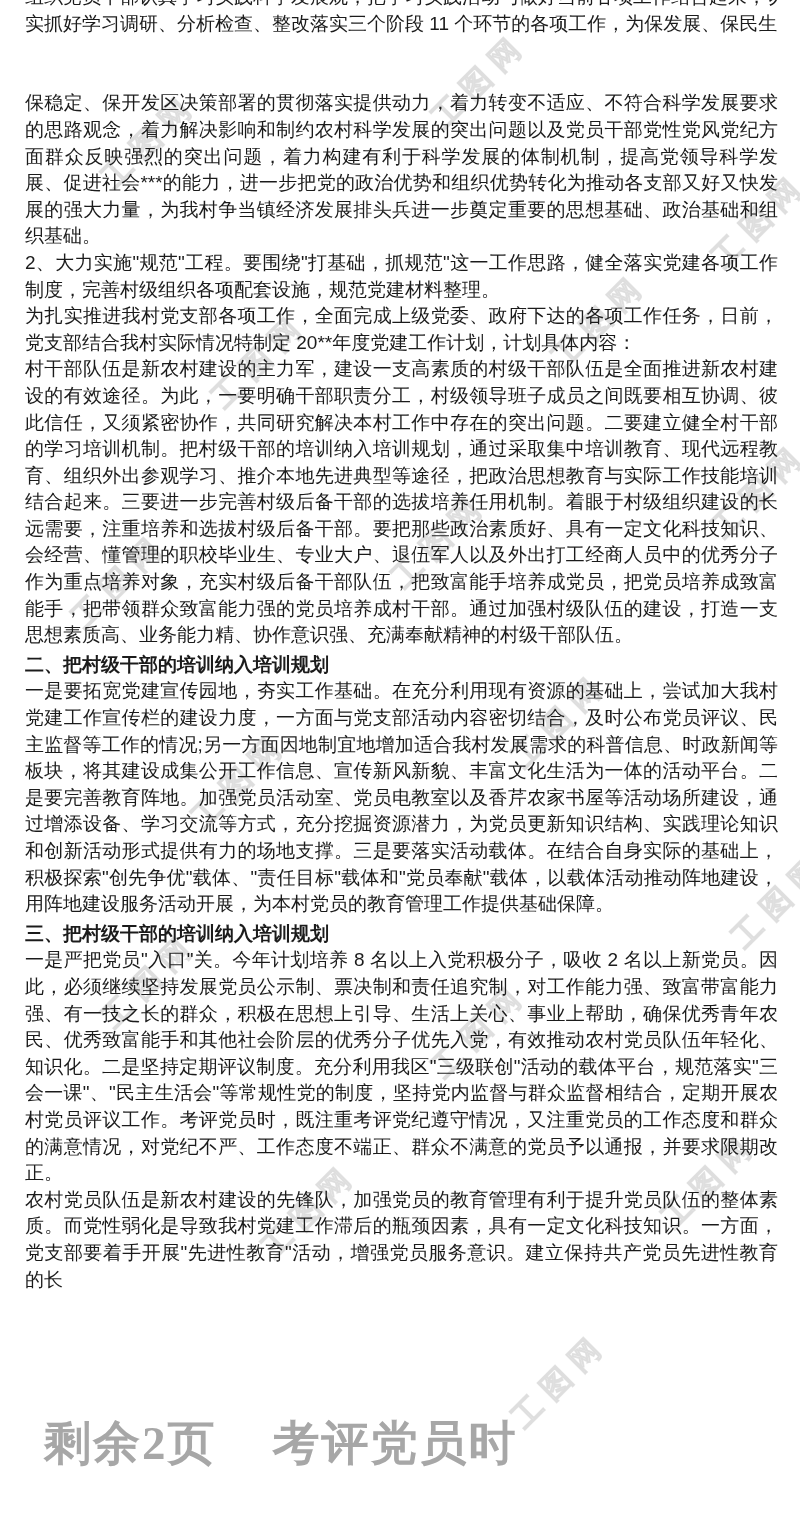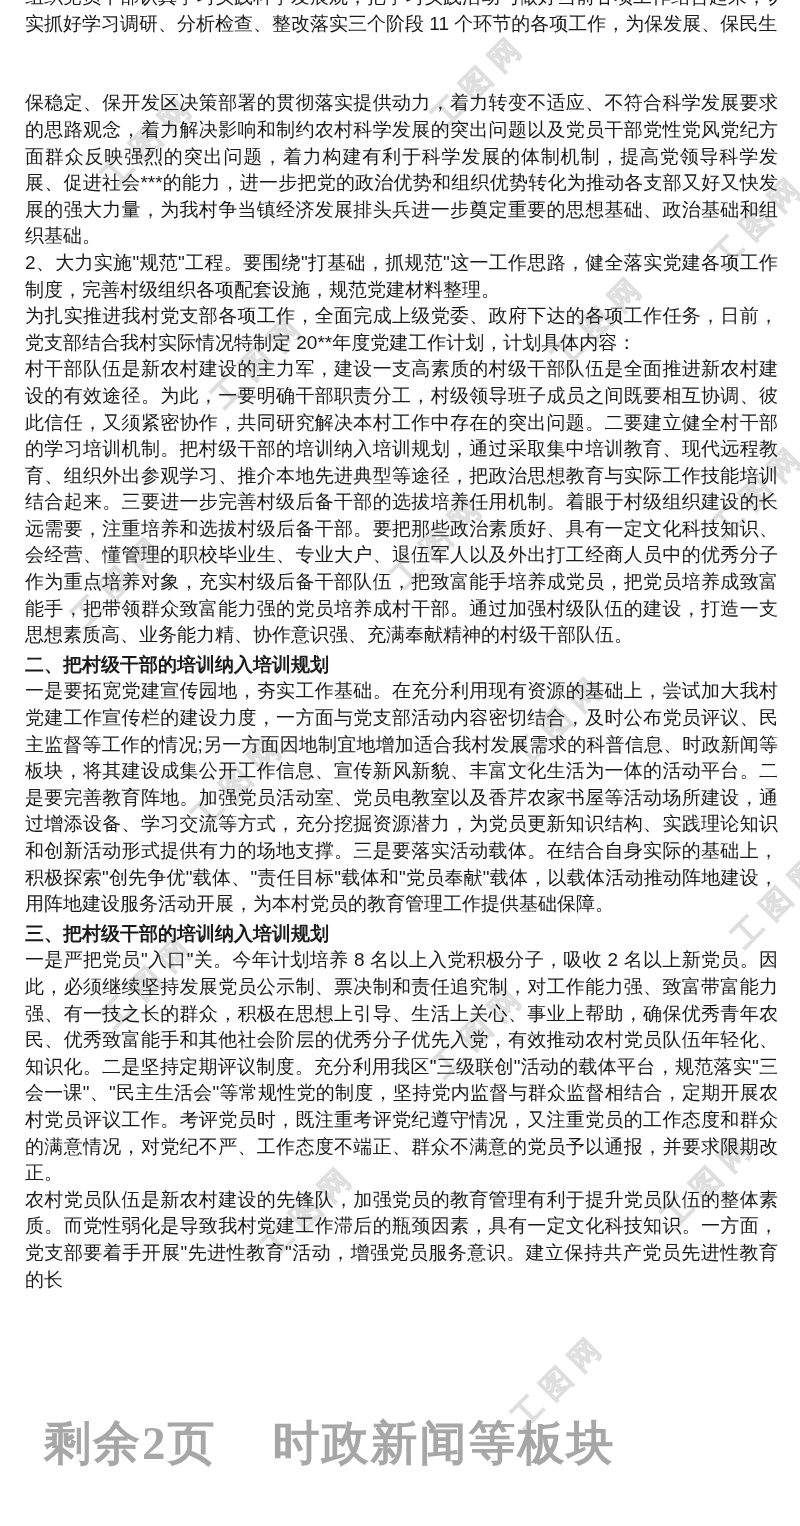--- a/index.html
+++ b/index.html
@@ -111,14 +111,14 @@
   <div class="para">村干部队伍是新农村建设的主力军，建设一支高素质的村级干部队伍是全面推进新农村建设的有效途径。为此，一要明确干部职责分工，村级领导班子成员之间既要相互协调、彼此信任，又须紧密协作，共同研究解决本村工作中存在的突出问题。二要建立健全村干部的学习培训机制。把村级干部的培训纳入培训规划，通过采取集中培训教育、现代远程教育、组织外出参观学习、推介本地先进典型等途径，把政治思想教育与实际工作技能培训结合起来。三要进一步完善村级后备干部的选拔培养任用机制。着眼于村级组织建设的长远需要，注重培养和选拔村级后备干部。要把那些政治素质好、具有一定文化科技知识、会经营、懂管理的职校毕业生、专业大户、退伍军人以及外出打工经商人员中的优秀分子作为重点培养对象，充实村级后备干部队伍，把致富能手培养成党员，把党员培养成致富能手，把带领群众致富能力强的党员培养成村干部。通过加强村级队伍的建设，打造一支思想素质高、业务能力精、协作意识强、充满奉献精神的村级干部队伍。</div>
   <div class="heading">二、把村级干部的培训纳入培训规划</div>
   <div class="para">一是要拓宽党建宣传园地，夯实工作基础。在充分利用现有资源的基础上，尝试加大我村党建工作宣传栏的建设力度，一方面与党支部活动内容密切结合，及时公布党员评议、民主监督等工作的情况;另一方面因地制宜地增加适合我村发展需求的科普信息、时政新闻等板块，将其建设成集公开工作信息、宣传新风新貌、丰富文化生活为一体的活动平台。二是要完善教育阵地。加强党员活动室、党员电教室以及香芹农家书屋等活动场所建设，通过增添设备、学习交流等方式，充分挖掘资源潜力，为党员更新知识结构、实践理论知识和创新活动形式提供有力的场地支撑。三是要落实活动载体。在结合自身实际的基础上，积极探索"创先争优"载体、"责任目标"载体和"党员奉献"载体，以载体活动推动阵地建设，用阵地建设服务活动开展，为本村党员的教育管理工作提供基础保障。</div>
   <div class="heading">三、把村级干部的培训纳入培训规划</div>
   <div class="para">一是严把党员"入口"关。今年计划培养 8 名以上入党积极分子，吸收 2 名以上新党员。因此，必须继续坚持发展党员公示制、票决制和责任追究制，对工作能力强、致富带富能力强、有一技之长的群众，积极在思想上引导、生活上关心、事业上帮助，确保优秀青年农民、优秀致富能手和其他社会阶层的优秀分子优先入党，有效推动农村党员队伍年轻化、知识化。二是坚持定期评议制度。充分利用我区"三级联创"活动的载体平台，规范落实"三会一课"、"民主生活会"等常规性党的制度，坚持党内监督与群众监督相结合，定期开展农村党员评议工作。考评党员时，既注重考评党纪遵守情况，又注重党员的工作态度和群众的满意情况，对党纪不严、工作态度不端正、群众不满意的党员予以通报，并要求限期改正。</div>
   <div class="para">农村党员队伍是新农村建设的先锋队，加强党员的教育管理有利于提升党员队伍的整体素质。而党性弱化是导致我村党建工作滞后的瓶颈因素，具有一定文化科技知识。一方面，党支部要着手开展"先进性教育"活动，增强党员服务意识。建立保持共产党员先进性教育的长</div>
 </div>
 
 <div class="footer">
   <span>剩余2页</span>
-  <span>时政新闻等板块</span>
+  <span>考评党员时</span>
 </div>
 
 </body></html>

